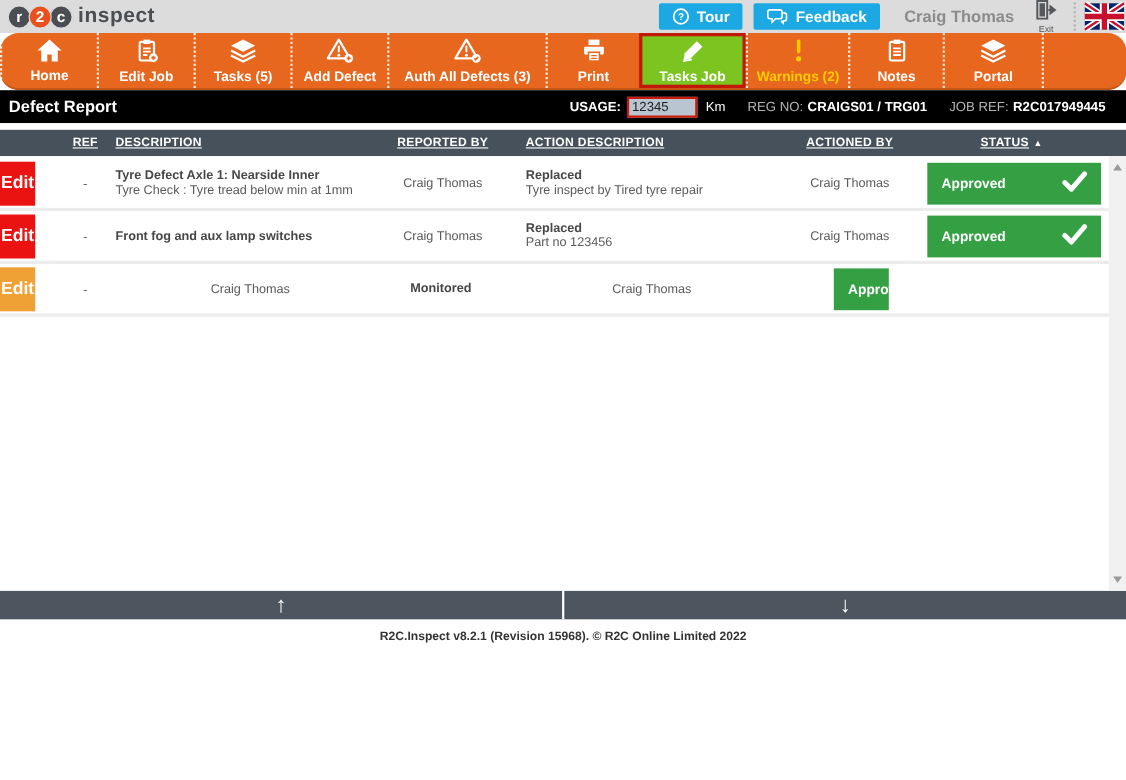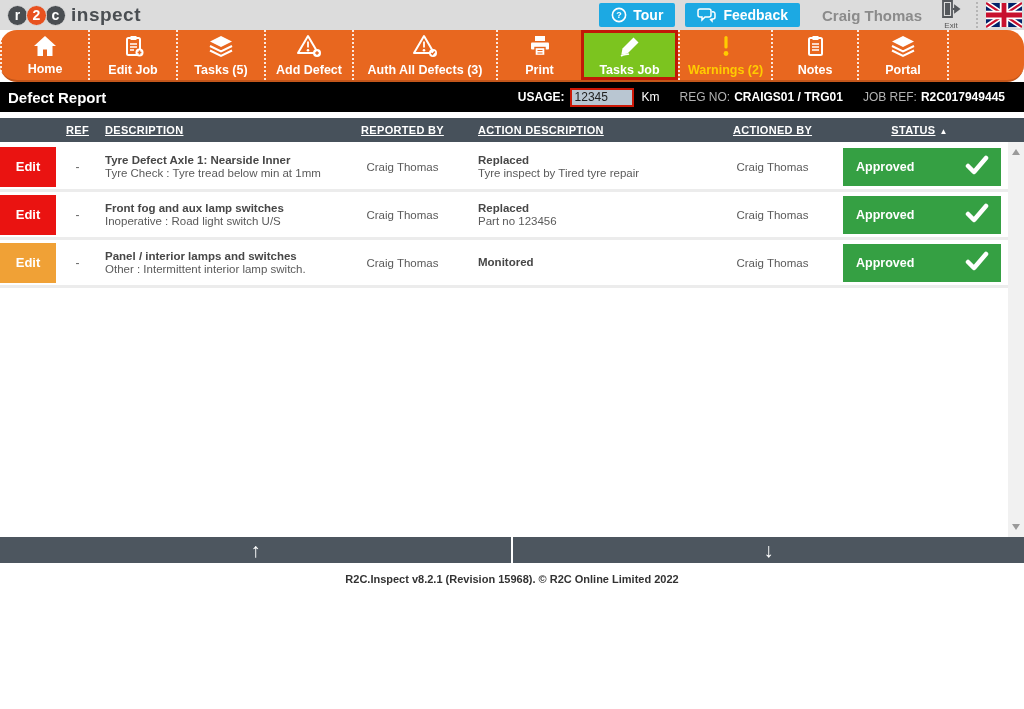--- a/index.html
+++ b/index.html
@@ -59,21 +59,21 @@
   .th-ref { text-align:center; }
   .th-reported { text-align:center; }
   .th-action { padding-left:23px; }
   .th-actioned { text-align:center; }
   .th-status { text-align:center; }
   .sort-arrow { text-decoration:none; display:inline-block; font-size:8px; margin-left:4px; }
 
   .tbody { position:relative; height:395px; background:#fff; }
   .rows { margin-right:16px; padding-top:2px; }
   .row { align-items:center; height:48px; border-bottom:3px solid #ececec; background:#fff; }
-  .edit-btn { width:56px; height:40px; color:#fff; font-weight:bold; font-size:13px; border:none;
+  .edit-btn { width:32px; height:40px; color:#fff; font-weight:bold; font-size:16px; border:none;
               display:flex; align-items:center; justify-content:center; cursor:pointer; }
   .edit-btn.red { background:#ea1311; }
   .edit-btn.orange { background:#f0a136; }
   .cell-ref { text-align:center; color:#666; font-size:12px; }
   .cell-text-title { font-weight:bold; color:#474747; font-size:11.5px; }
   .cell-text-sub { color:#5a5a5a; font-size:11.5px; margin-top:1px; }
   .cell-center { text-align:center; color:#5a5a5a; font-size:11.5px; }
   .cell-action { padding-left:23px; }
   .approved-btn { margin-left:28px; margin-right:7px; height:38px; background:#35a043; border:none;
                   display:flex; align-items:center; justify-content:space-between; padding:0 12px 0 13px;
@@ -307,21 +307,20 @@
           </span>
         </button>
       </div>
     </div>
 
     <div class="row grid-cols">
       <button class="edit-btn red">Edit</button>
       <div class="cell-ref">-</div>
       <div>
         <div class="cell-text-title">Front fog and aux lamp switches</div>
-        <div class="cell-text-sub">Inoperative : Road light switch U/S</div>
       </div>
       <div class="cell-center">Craig Thomas</div>
       <div class="cell-action">
         <div class="cell-text-title">Replaced</div>
         <div class="cell-text-sub">Part no 123456</div>
       </div>
       <div class="cell-center">Craig Thomas</div>
       <div>
         <button class="approved-btn">
           <span>Approved</span>
@@ -330,24 +329,20 @@
                 <path d="M3 12 L9 18 L21 4" fill="none" stroke="#fff" stroke-width="4.5" stroke-linecap="round" stroke-linejoin="round"></path>
               </svg>
           </span>
         </button>
       </div>
     </div>
 
     <div class="row grid-cols">
       <button class="edit-btn orange">Edit</button>
       <div class="cell-ref">-</div>
-      <div>
-        <div class="cell-text-title">Panel / interior lamps and switches</div>
-        <div class="cell-text-sub">Other : Intermittent interior lamp switch.</div>
-      </div>
       <div class="cell-center">Craig Thomas</div>
       <div class="cell-action">
         <div class="cell-text-title">Monitored</div>
         <div class="cell-text-sub"></div>
       </div>
       <div class="cell-center">Craig Thomas</div>
       <div>
         <button class="approved-btn">
           <span>Approved</span>
           <span>

